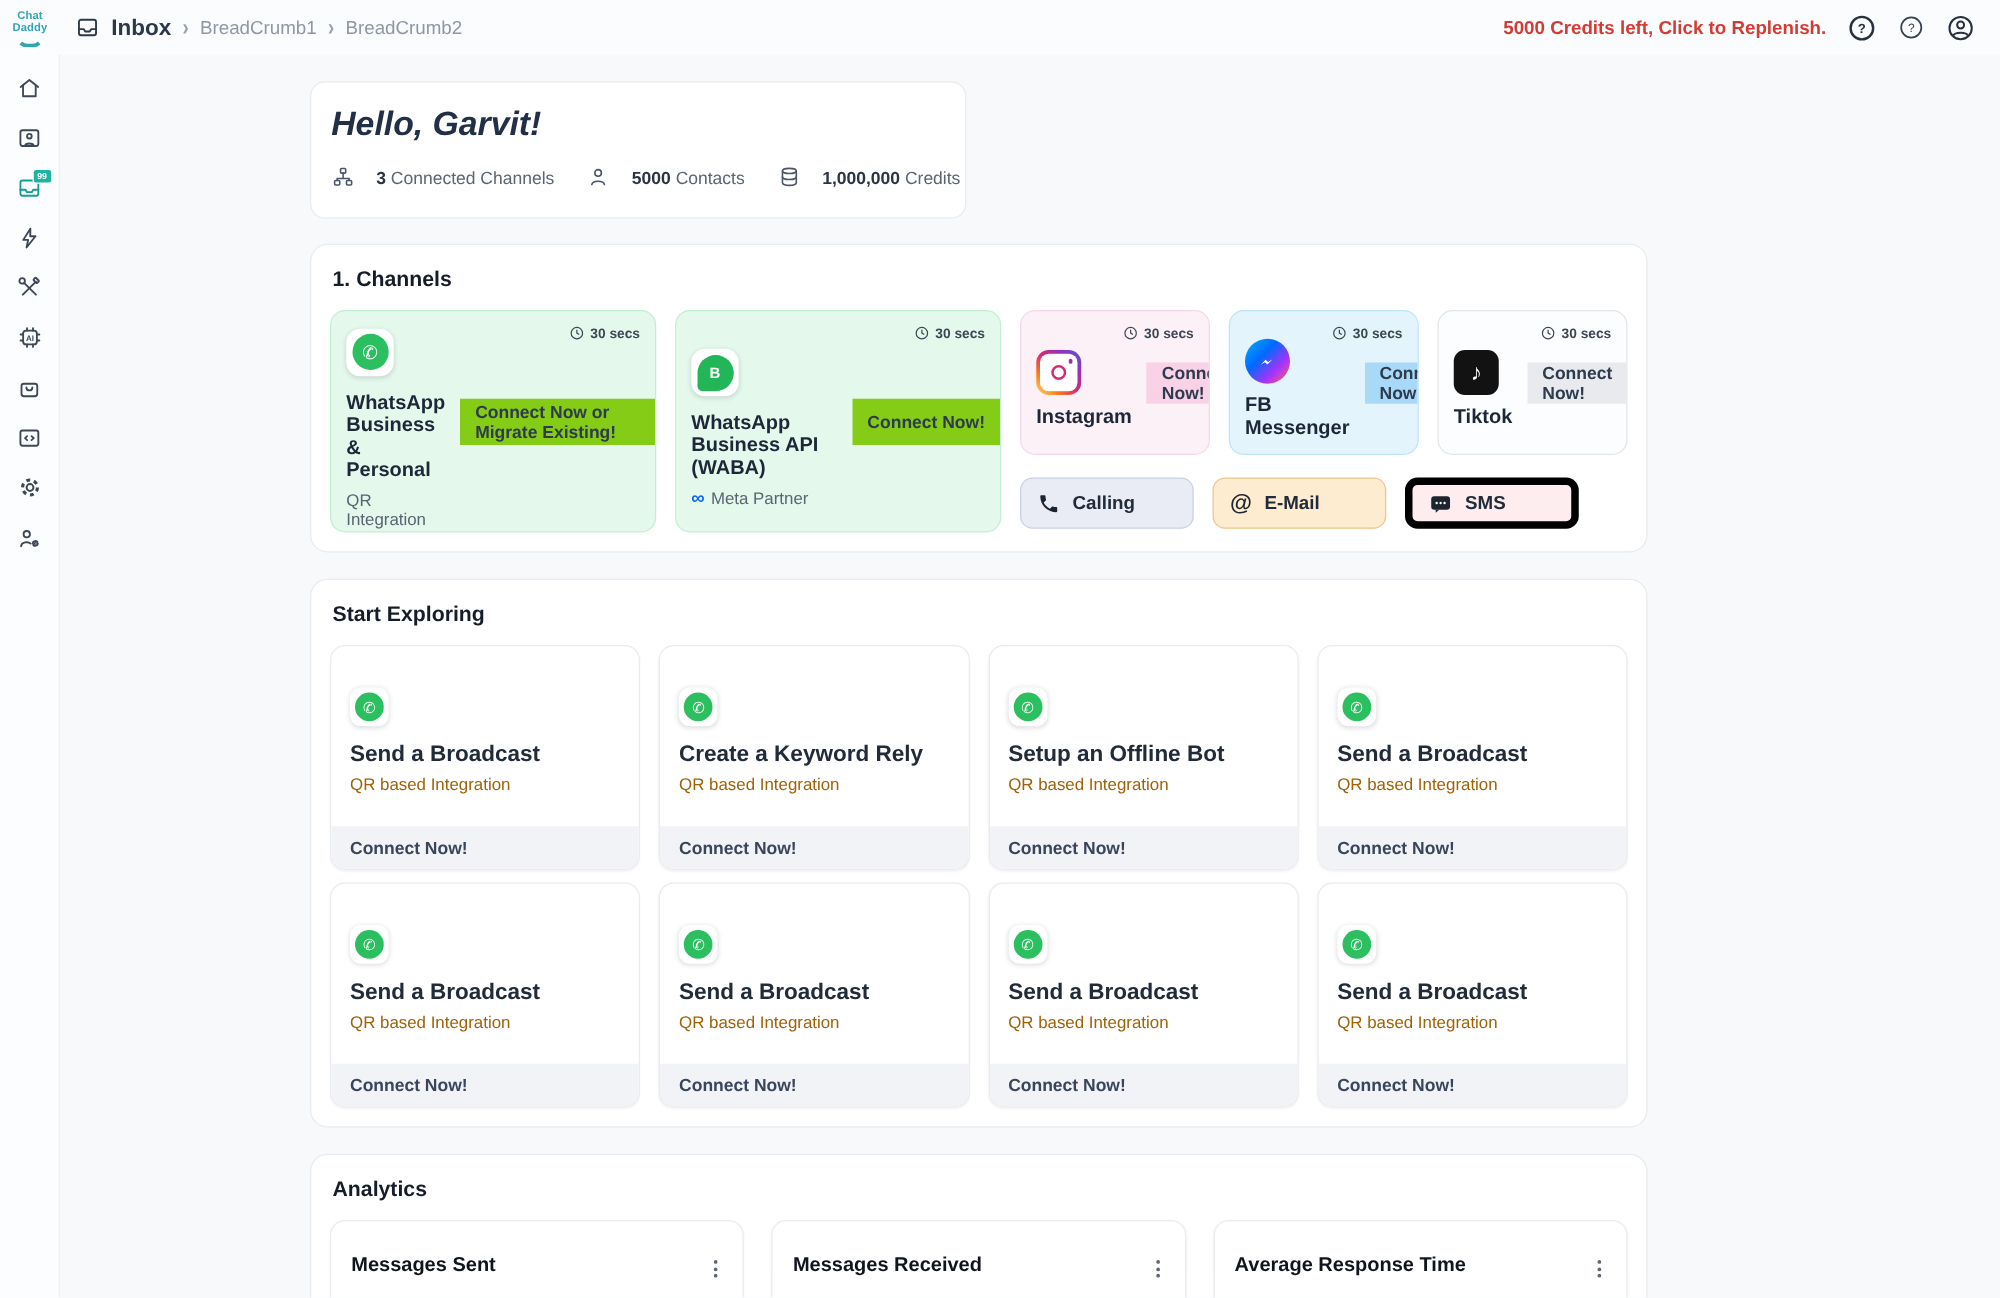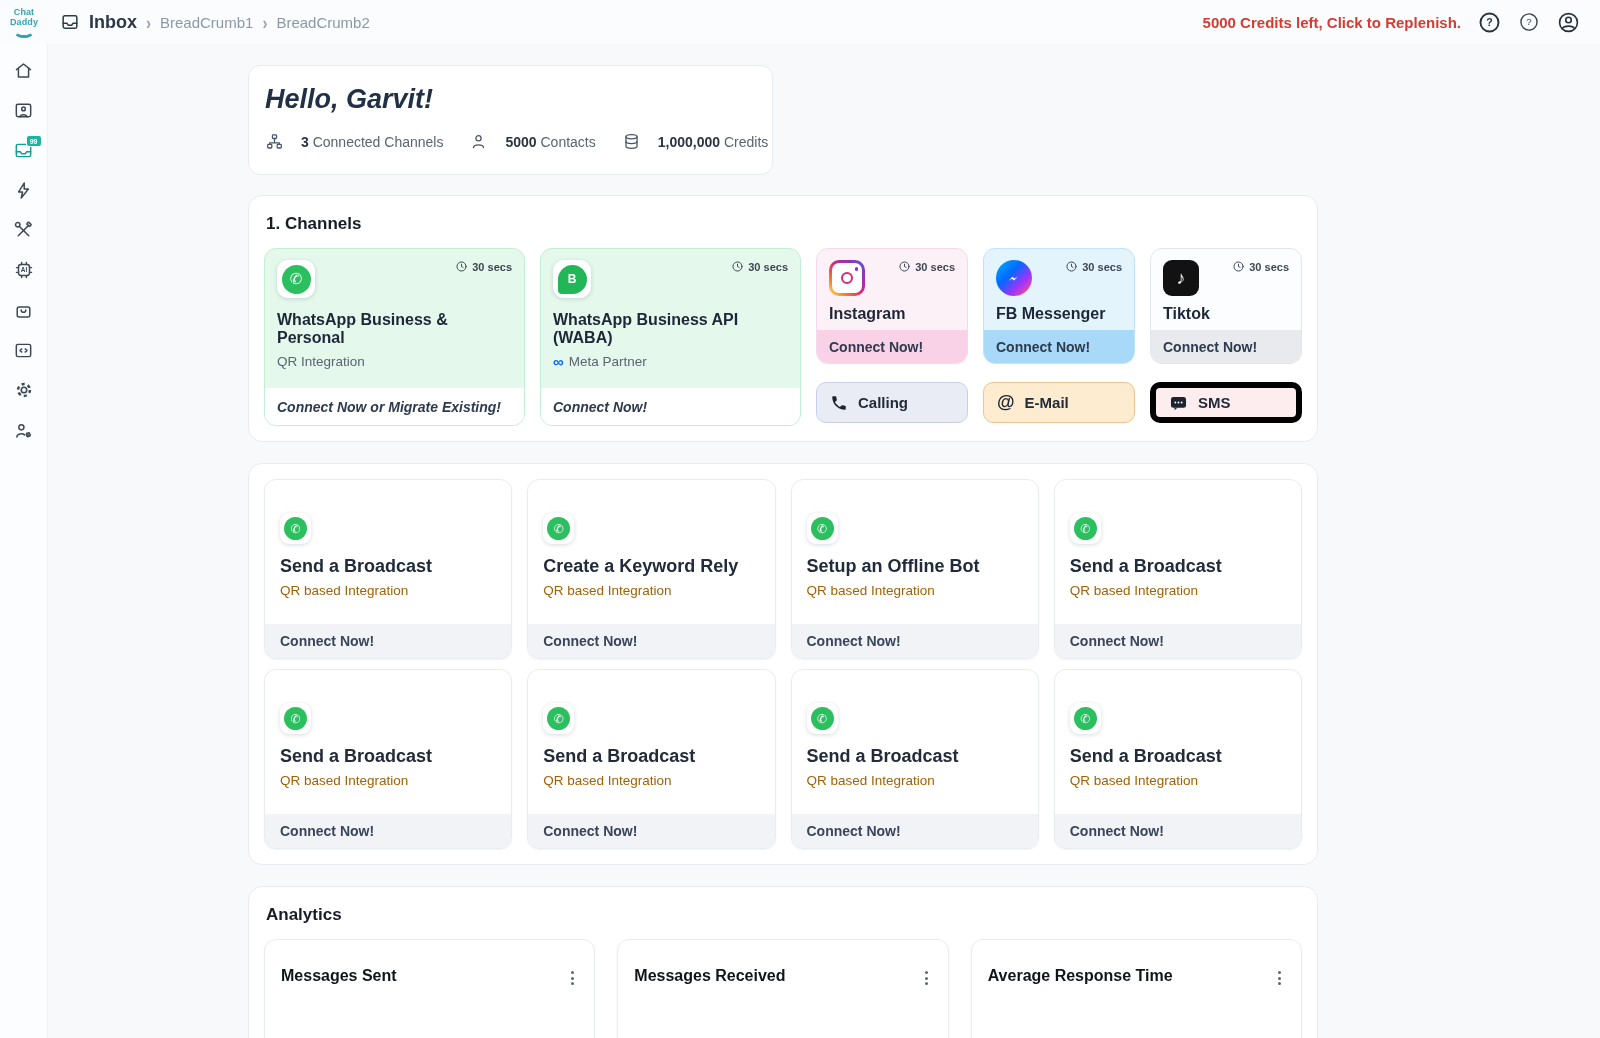--- a/index.html
+++ b/index.html
@@ -57,41 +57,41 @@
   .ob-toggle { display:flex; align-items:center; gap:6px; font-size:14px; font-weight:bold; color:#5f6977; cursor:pointer; }
   .progress-track { margin-top:13px; height:7px; border-radius:4px; background:#e4e7ea; overflow:hidden; }
   .progress-fill { height:100%; background:#13a28c; border-radius:4px; }
   .ob-status { margin-top:11px; font-size:14px; color:#1c2430; }
 
   .panel { width:1070px; background:#fff; border:1px solid #e8ebef; border-radius:14px; padding:15px; margin-bottom:21px; }
   .panel-title { font-size:17px; font-weight:bold; color:#161d29; margin:3px 0 14px 2px; }
 
   
   .channels-row { display:flex; gap:15px; }
-  .ch-card { border-radius:12px; display:flex; flex-direction:column; overflow:hidden; position:relative; cursor:pointer; }
+  .ch-card { border-radius:12px; display:flex; flex-direction:row; overflow:hidden; position:relative; cursor:pointer;align-items:center; }
   .ch-main { width:262px; height:178px; background:#e4f8ec; border:1px solid #c2eed6; }
-  .ch-main .ch-footer { background:#ffffff;font-style:italic; }
+  .ch-main .ch-footer { background:#84cc16; }
   .ch-body { flex:1; padding:11px 12px 0; }
   .time-badge { position:absolute; top:11px; right:12px; display:flex; align-items:center; gap:4px; font-size:11px; font-weight:bold; color:#3d4654; }
   .ch-title { font-size:16px; font-weight:bold; color:#1d2738; margin-top:13px; }
   .ch-sub { font-size:13.5px; color:#5a6472; margin-top:7px; display:flex; align-items:center; gap:5px; }
   .ch-footer { height:37px; display:flex; align-items:center; padding:0 12px; font-size:14px; font-weight:bold; color:#2e3a4d; }
   .ch-col { display:flex; flex-direction:column; gap:18px; }
   .ch-small-row { display:flex; gap:15px; }
   .ch-small { width:152px; height:116px; }
   .ch-small .ch-title { margin-top:9px; }
   .ch-small .ch-footer { height:33px; }
   .ch-ig { background:#fdf1f8; border:1px solid #f7d8ea; }
   .ch-ig .ch-footer { background:#fad2e8; }
   .ch-fb { background:#e3f4fd; border:1px solid #bfe3fb; }
   .ch-fb .ch-footer { background:#a8d9f8; }
   .ch-tt { background:#fcfdfe; border:1px solid #e2e5e9; }
   .ch-tt .ch-footer { background:#e8eaed; }
   .ch-btn-row { display:flex; gap:15px; }
-  .ch-btn { width:152px; height:41px; border-radius:10px; display:flex; align-items:center; gap:10px; padding:0 13px; font-size:15px; font-weight:bold; color:#222b3a; cursor:pointer; }
+  .ch-btn { width:139px; height:41px; border-radius:10px; display:flex; align-items:center; gap:10px; padding:0 13px; font-size:15px; font-weight:bold; color:#222b3a; cursor:pointer; }
   .btn-calling { background:#e9ecf5; border:1px solid #c9cfe6; }
   .btn-email { background:#fdeccf; border:1px solid #f0c48b; }
   .btn-sms { background:#fdedef; border:6px solid #000000; }
   .at-glyph { font-size:18px; font-weight:bold; color:#1c2430; }
 
   
   .app-ic { width:38px; height:38px; background:#fff; border-radius:11px; box-shadow:0 1px 4px rgba(20,30,50,.16); display:flex; align-items:center; justify-content:center; }
   .app-ic.sm { width:31px; height:31px; border-radius:9px; }
   .wa-circle { width:29px; height:29px; border-radius:50%; background:#2bbf5f; color:#fff; display:flex; align-items:center; justify-content:center; font-size:15px; }
   .app-ic.sm .wa-circle { width:23px; height:23px; font-size:12px; }
@@ -386,20 +386,21 @@
                 <circle cx="16" cy="10.3" r="1.2" fill="#fff"></circle>
             </svg>
             <span>SMS</span>
           </div>
         </div>
       </div>
     </div>
   </section>
 
   <section class="panel">
+    <div class="panel-title">Start Exploring</div>
     <div class="explore-grid">
 
       <div class="ex-card">
         <div class="ex-body">
           <div class="app-ic sm">
               <div class="wa-circle">
                 <span>✆</span>
               </div>
             </div>
           <div class="ex-title">Send a Broadcast</div>

